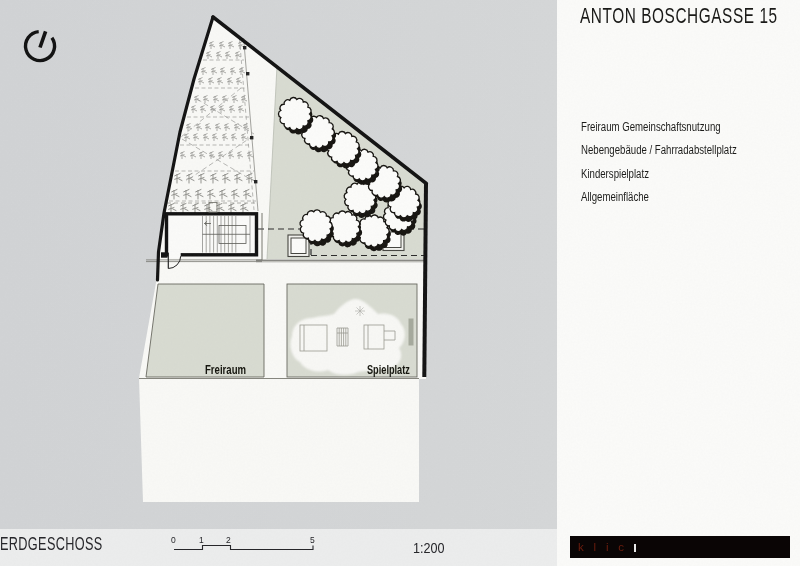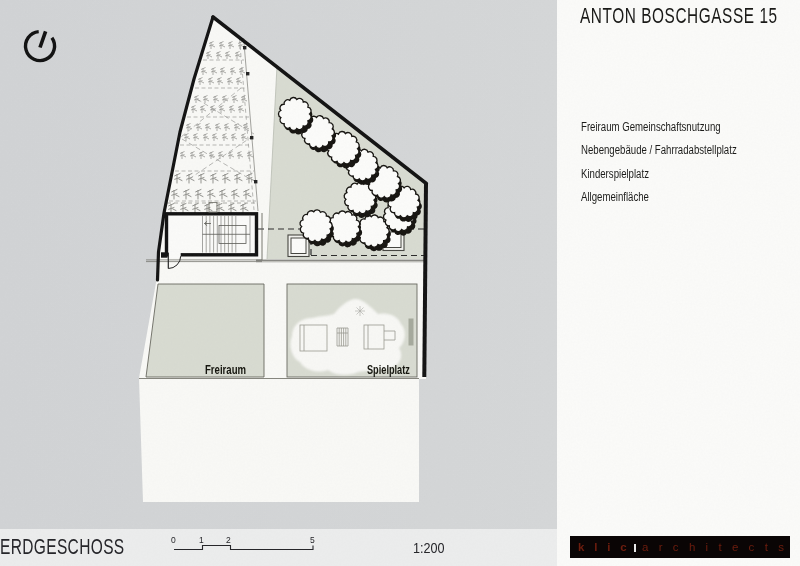--- a/index.html
+++ b/index.html
@@ -308,35 +308,34 @@
 </div>
 
 <div class="abs" style="left:205px;top:363px;font-size:12px;font-weight:bold;color:#16160f;">
   <span class="cond" style="transform:scaleX(0.8);">Freiraum</span>
 </div>
 
 <div class="abs" style="left:367px;top:363px;font-size:12px;font-weight:bold;color:#16160f;text-align:right;">
   <span class="cond" style="transform:scaleX(0.765);">Spielplatz</span>
 </div>
 
-<div class="abs" style="left:0px;top:534px;font-size:22px;color:#26262a;">
+<div class="abs" style="left:0px;top:534px;font-size:18px;color:#26262a;">
   <span class="cond" style="transform:scaleX(0.705);letter-spacing:0.5px;">ERDGESCHOSS</span>
 </div>
 
 <div class="abs" style="left:413px;top:538.5px;font-size:15px;color:#26262a;">
   <span class="cond" style="transform:scaleX(0.84);">1:200</span>
 </div>
 
 <svg class="abs" style="left:160px;top:525px" width="170" height="35" viewBox="0 0 170 35">
   <g fill="#26262a" font-family="Liberation Sans" font-size="8.5">
     <text x="11" y="18">0</text>
       <text x="39" y="18">1</text>
       <text x="66" y="18">2</text>
       <text x="150" y="18">5</text>
   </g>
   <path d="M14,24.5 H42.5 V20.5 H70.5 V24.5 H153 V20.5" fill="none" stroke="#26262a" stroke-width="1.1"></path>
 </svg>
 
 <div class="abs" style="left:570px;top:536px;width:220px;height:21.5px;background:#0a0505;">
-  <div class="abs" style="left:8px;top:4.5px;font-size:11.5px;color:#6e1d0e;letter-spacing:9.8px;font-weight:bold;">klic</div>
+  <div class="abs" style="left:8px;top:4.5px;font-size:11.5px;color:#6e1d0e;letter-spacing:9.8px;">klic</div>
   <div class="abs" style="left:64px;top:8px;width:1.6px;height:8px;background:#e8e8e8;"></div>
-  <div class="abs" style="left:72px;top:4.5px;font-size:11.5px;color:#6e1d0e;letter-spacing:10.3px;">architects</div>
 </div>
 
 </body></html>

